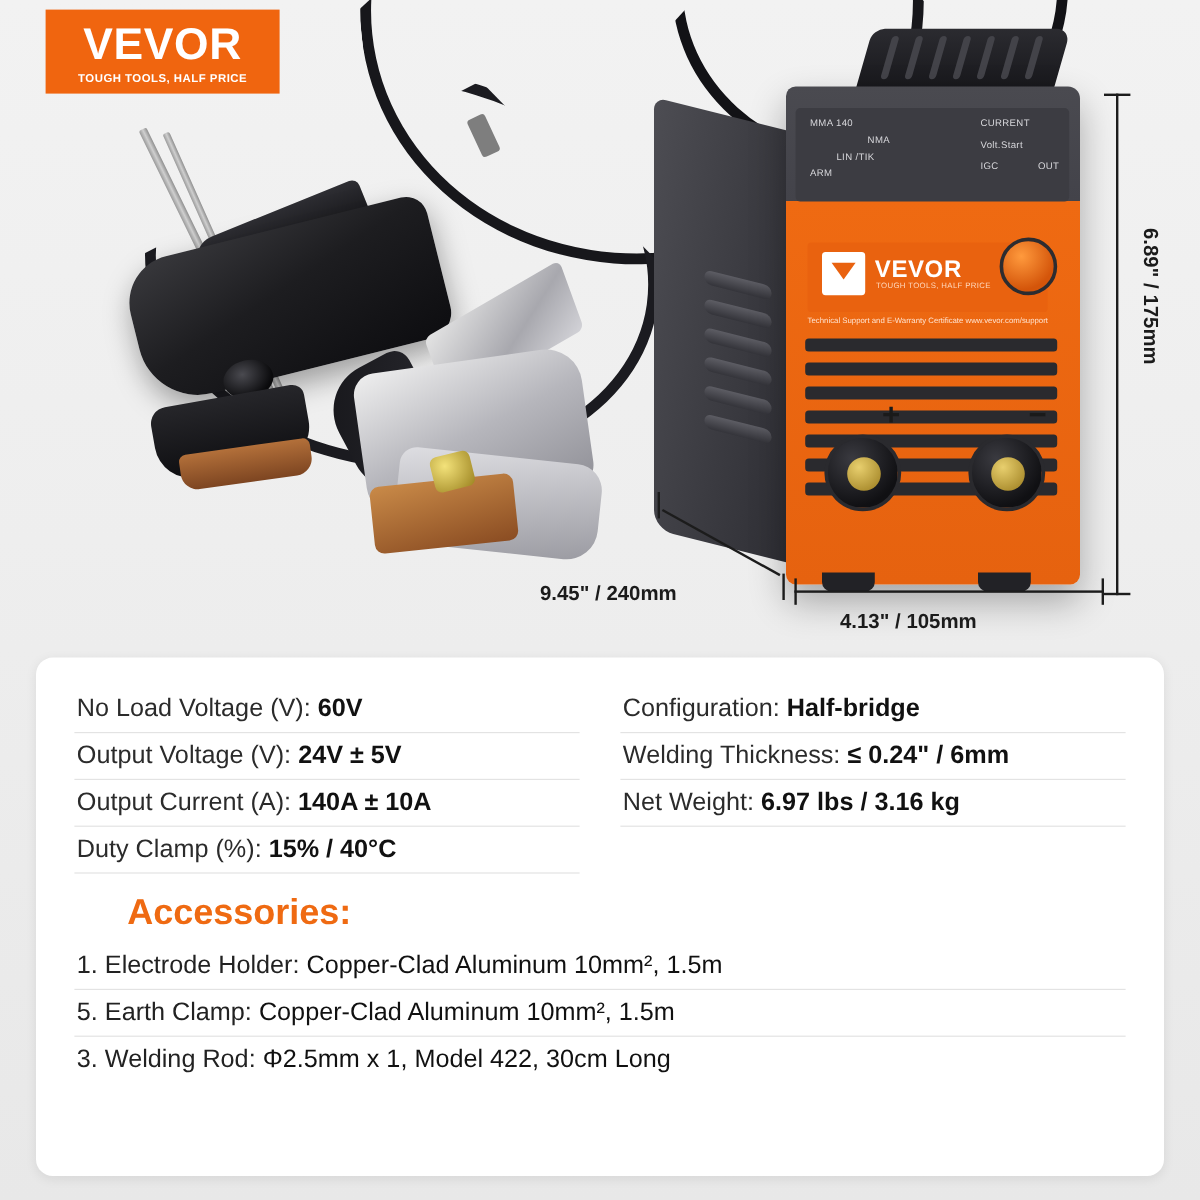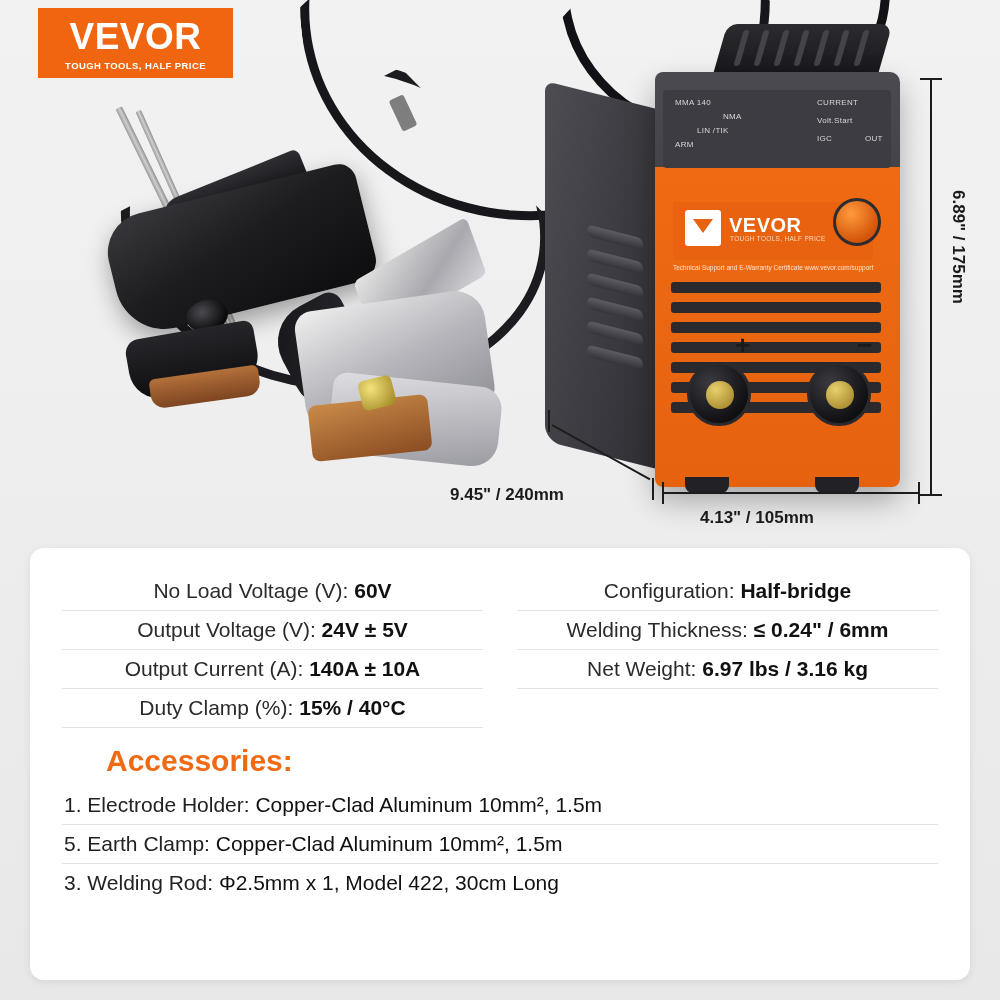--- a/index.html
+++ b/index.html
@@ -261,21 +261,20 @@
     grid-template-columns: 1fr 1fr;
     column-gap: 34px;
   }
   .srow {
     border-bottom: 1px solid #e3e3e3;
     padding: 7px 2px 7px 2px;
     font-size: 21px;
     color:#222;
     white-space: nowrap;
     overflow: hidden;
-    text-align: center;
   }
   .srow .k { color:#2b2b2b; }
   .srow .v { font-weight: bold; color:#111; }
   .srow.blank { border-bottom: none; }
 
   h2.acc { margin-top: 16px; margin-left: 44px; }
   .arow {
     border-bottom: 1px solid #e3e3e3;
     padding: 7px 2px;
     font-size: 21px; color:#222;

